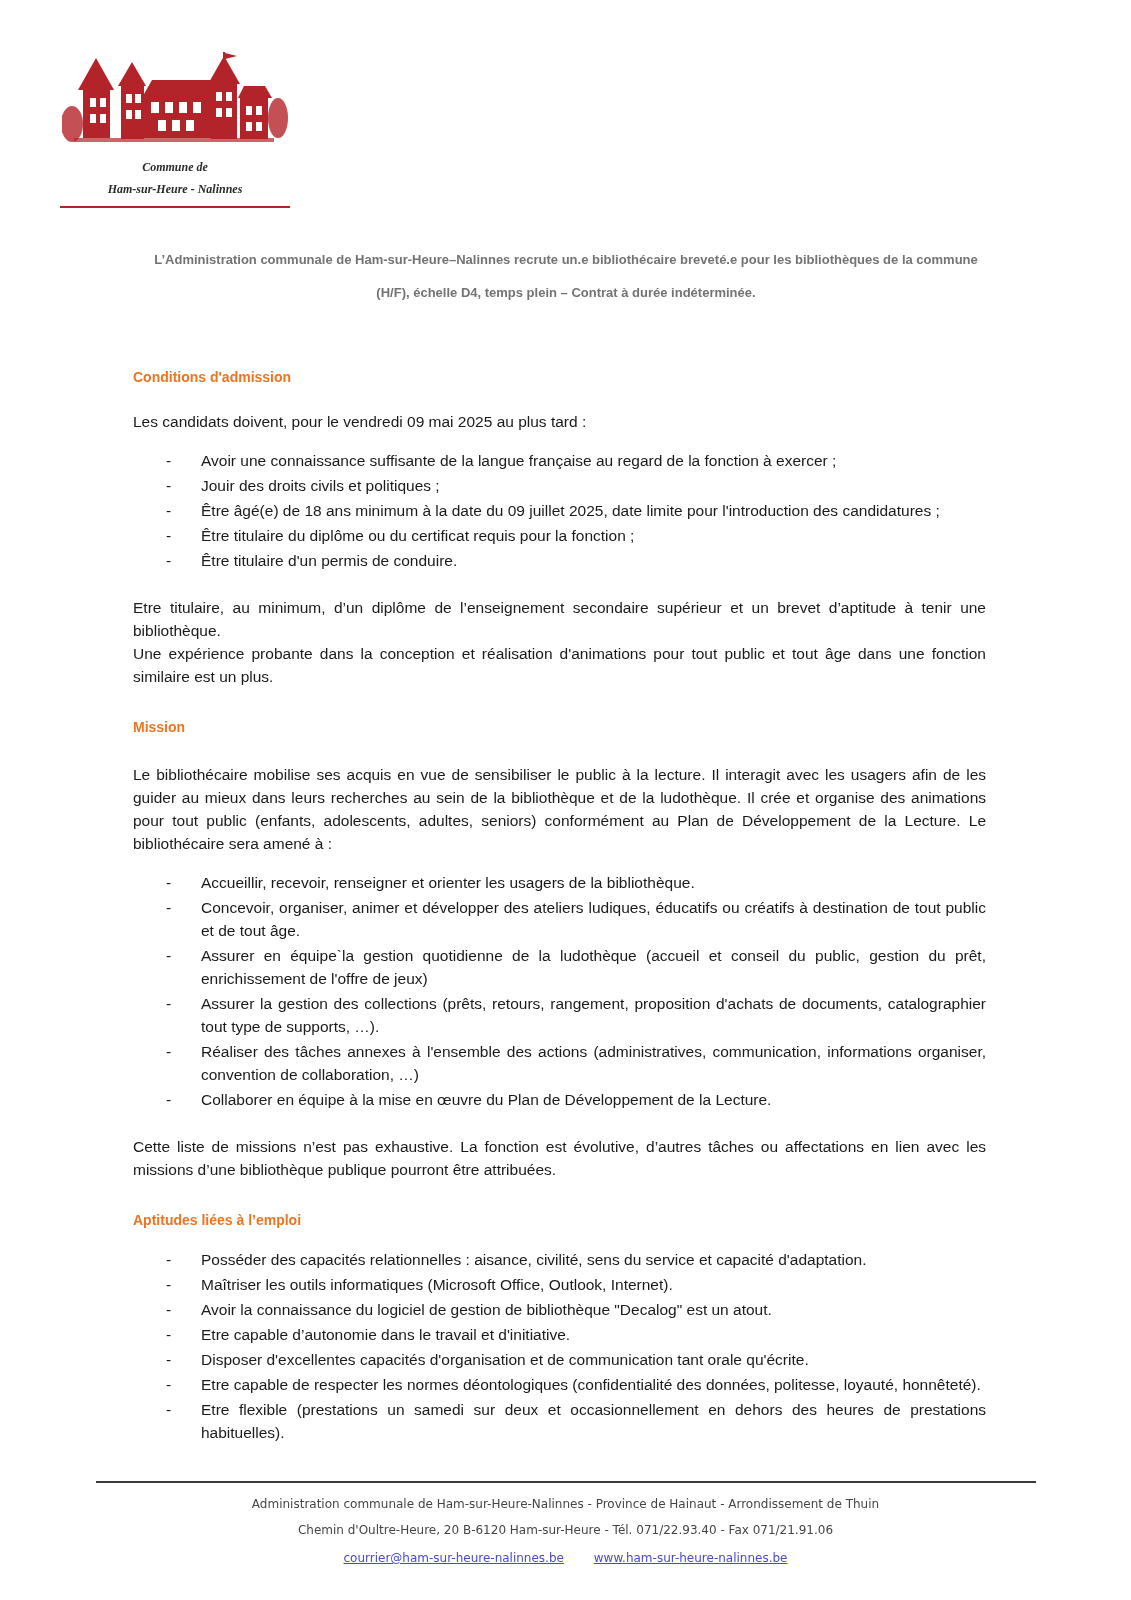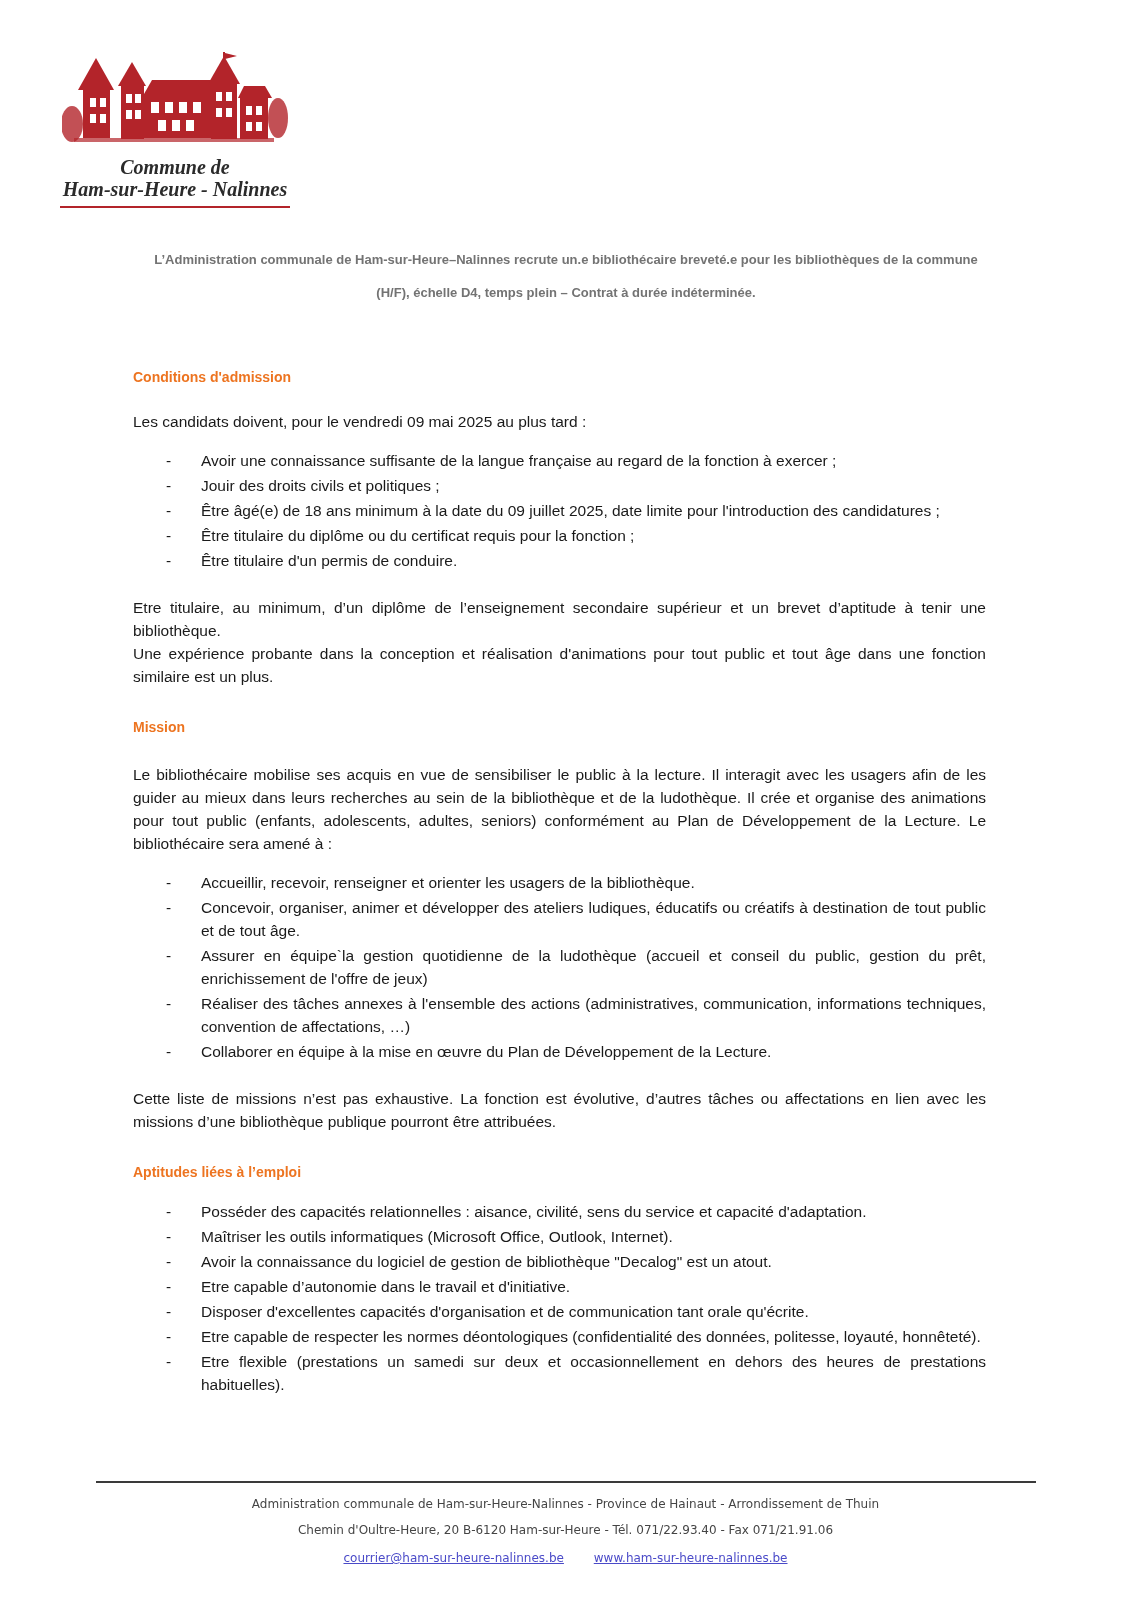--- a/index.html
+++ b/index.html
@@ -15,21 +15,21 @@
   
   .logo-block{
     position:absolute;top:52px;left:60px;width:230px;
     text-align:center;
   }
   .logo-art{display:block;margin:0 auto;}
   .logo-caption{
     font-family:"Liberation Serif",serif;
     font-style:italic;font-weight:700;
     color:#2b2b2b;
-    line-height:22px;font-size:20px;
+    line-height:22px;font-size:12px;
     margin-top:4px;
   }
   .logo-rule{
     margin-top:6px;height:2px;background:#b3242a;width:100%;
   }
   
   .doc-title{
     position:absolute;top:243px;left:138px;width:856px;
     text-align:center;
     color:#737373;
@@ -156,21 +156,24 @@
       <div class="li">
           <span class="t">Accueillir, recevoir, renseigner et orienter les usagers de la bibliothèque.</span>
         </div>
       <div class="li">
           <span class="t">Concevoir, organiser, animer et développer des ateliers ludiques, éducatifs ou créatifs à destination de tout public et de tout âge.</span>
         </div>
       <div class="li">
           <span class="t">Assurer en équipe`la gestion quotidienne de la ludothèque (accueil et conseil du public, gestion du prêt, enrichissement de l'offre de jeux)</span>
         </div>
       <div class="li">
-          <span class="t">Réaliser des tâches annexes à l'ensemble des actions (administratives, communication, informations techniques, convention de affectations, …)</span>
+          <span class="t">Assurer la gestion des collections (prêts, retours, rangement, proposition d'achats de documents, catalographier tout type de supports, …).</span>
+        </div>
+      <div class="li">
+          <span class="t">Réaliser des tâches annexes à l'ensemble des actions (administratives, communication, informations organiser, convention de collaboration, …)</span>
         </div>
       <div class="li">
           <span class="t">Collaborer en équipe à la mise en œuvre du Plan de Développement de la Lecture.</span>
         </div>
     </div>
     <p class="para mt24">Cette liste de missions n’est pas exhaustive. La fonction est évolutive, d’autres tâches ou affectations en lien avec les missions d’une bibliothèque publique pourront être attribuées.</p>
 
     <div class="sec-head mt28">Aptitudes liées à l’emploi</div>
     <div class="blist mt21">
       <div class="li">

